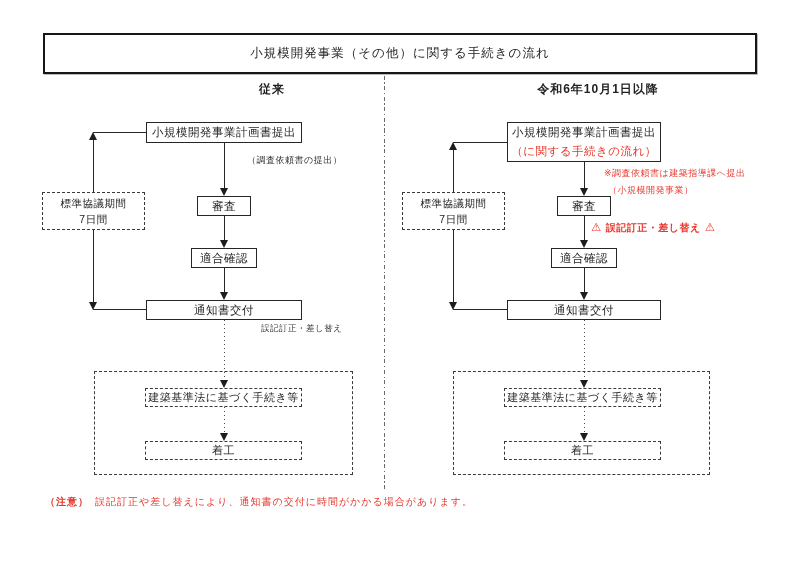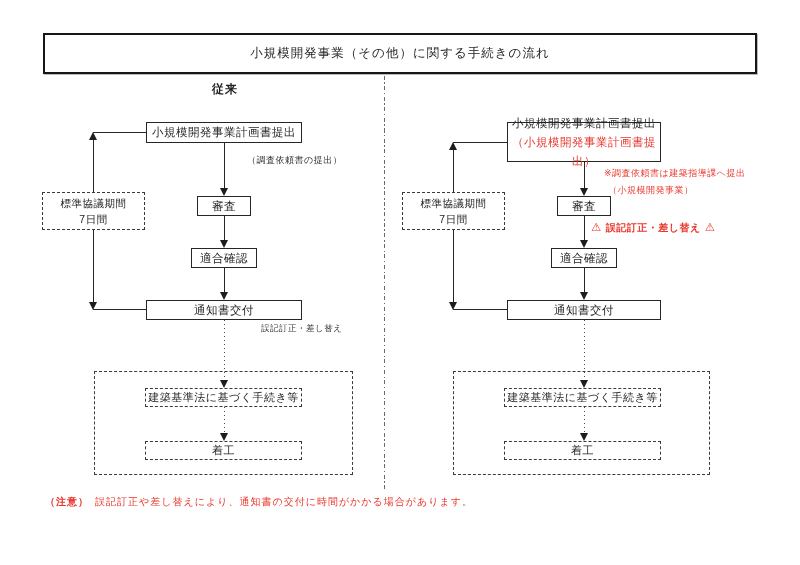--- a/index.html
+++ b/index.html
@@ -40,21 +40,21 @@
 </style>
 </head>
 <body>
 
 <div class="stage">
 
   <div class="abs title-box">小規模開発事業（その他）に関する手続きの流れ</div>
 
   <div class="abs divider"></div>
 
-  <div class="abs col-header" style="left:165px;top:81px;width:120px;">従来</div>
+  <div class="abs col-header" style="left:165px;top:81px;width:120px;text-align:right;">従来</div>
 
   <div class="abs vline" style="left:93px;top:134px;height:172px;"></div>
   <div class="abs ah-u" style="left:89px;top:132px;"></div>
   <div class="abs ah-d" style="left:89px;top:302px;"></div>
   <div class="abs hline" style="left:93px;top:132px;width:53px;"></div>
   <div class="abs hline" style="left:93px;top:309px;width:53px;"></div>
 
   <div class="abs fbox dashed two-line" style="left:42px;top:192px;width:103px;height:38px;font-size:10.5px;line-height:16px;">
     <span>標準協議期間</span>
     <span>7日間</span>
@@ -83,35 +83,36 @@
   <div class="abs ah-d" style="left:220px;top:380px;"></div>
 
   <div class="abs group-box" style="left:94px;top:371px;width:259px;height:104px;"></div>
   <div class="abs fbox dashed" style="left:145px;top:388px;width:157px;height:19px;font-size:11px;">建築基準法に基づく手続き等</div>
 
   <div class="abs vdots" style="left:224px;top:407px;height:27px;"></div>
   <div class="abs ah-d" style="left:220px;top:433px;"></div>
 
   <div class="abs fbox dashed" style="left:145px;top:441px;width:157px;height:19px;font-size:11px;">着工</div>
 
+  <div class="abs col-header" style="left:518px;top:81px;width:160px;">令和6年10月1日以降</div>
 
   <div class="abs vline" style="left:453px;top:144px;height:162px;"></div>
   <div class="abs ah-u" style="left:449px;top:142px;"></div>
   <div class="abs ah-d" style="left:449px;top:302px;"></div>
   <div class="abs hline" style="left:453px;top:142px;width:54px;"></div>
   <div class="abs hline" style="left:453px;top:309px;width:54px;"></div>
 
   <div class="abs fbox dashed two-line" style="left:402px;top:192px;width:103px;height:38px;font-size:10.5px;line-height:16px;">
     <span>標準協議期間</span>
     <span>7日間</span>
   </div>
 
   <div class="abs fbox two-line" style="left:507px;top:122px;width:154px;height:40px;line-height:19px;">
     <span>小規模開発事業計画書提出</span>
-    <span class="red">（小規模開発事業計画書提出）</span>
+    <span class="red">（に関する手続きの流れ）</span>
   </div>
   <div class="abs small-note red" style="left:604px;top:167px;">※調査依頼書は建築指導課へ提出</div>
   <div class="abs small-note red" style="left:608px;top:184px;">（小規模開発事業）</div>
 
   <div class="abs vline" style="left:584px;top:162px;height:27px;"></div>
   <div class="abs ah-d" style="left:580px;top:188px;"></div>
 
   <div class="abs fbox" style="left:557px;top:196px;width:54px;height:20px;">審査</div>
 
   <div class="abs warning-row red" style="left:591px;top:221px;">

